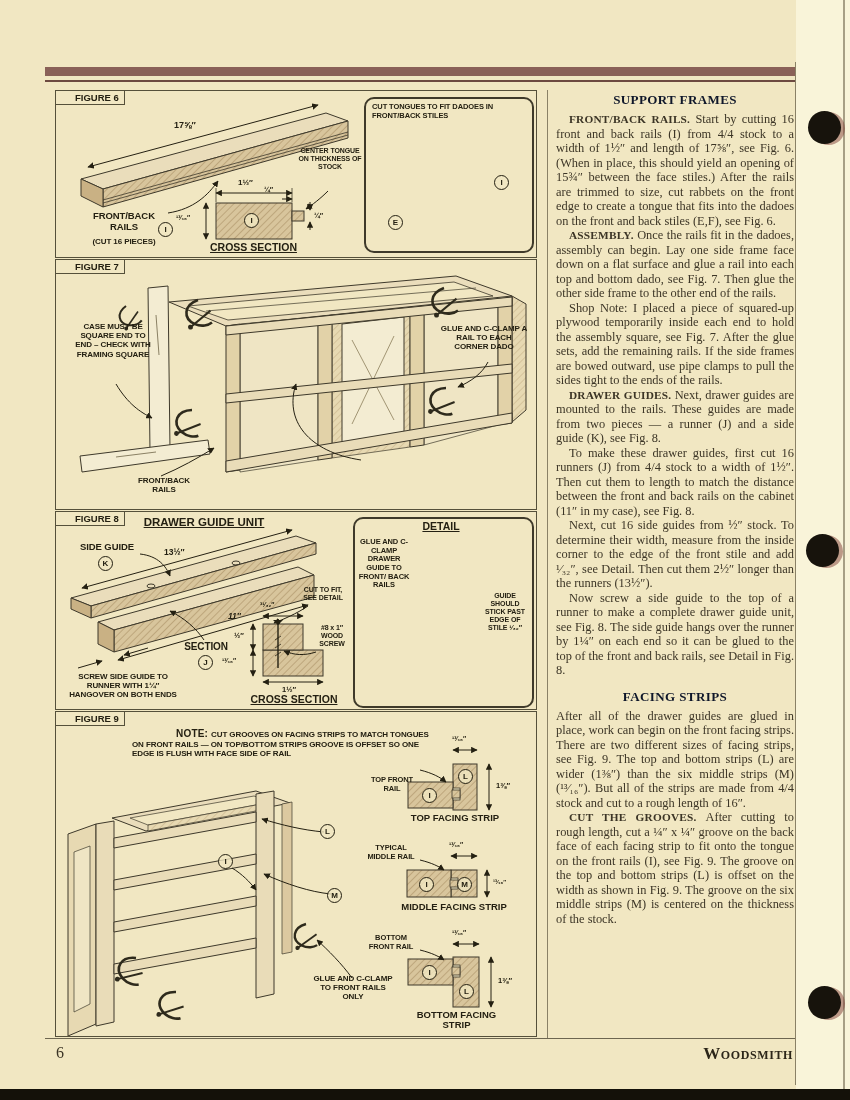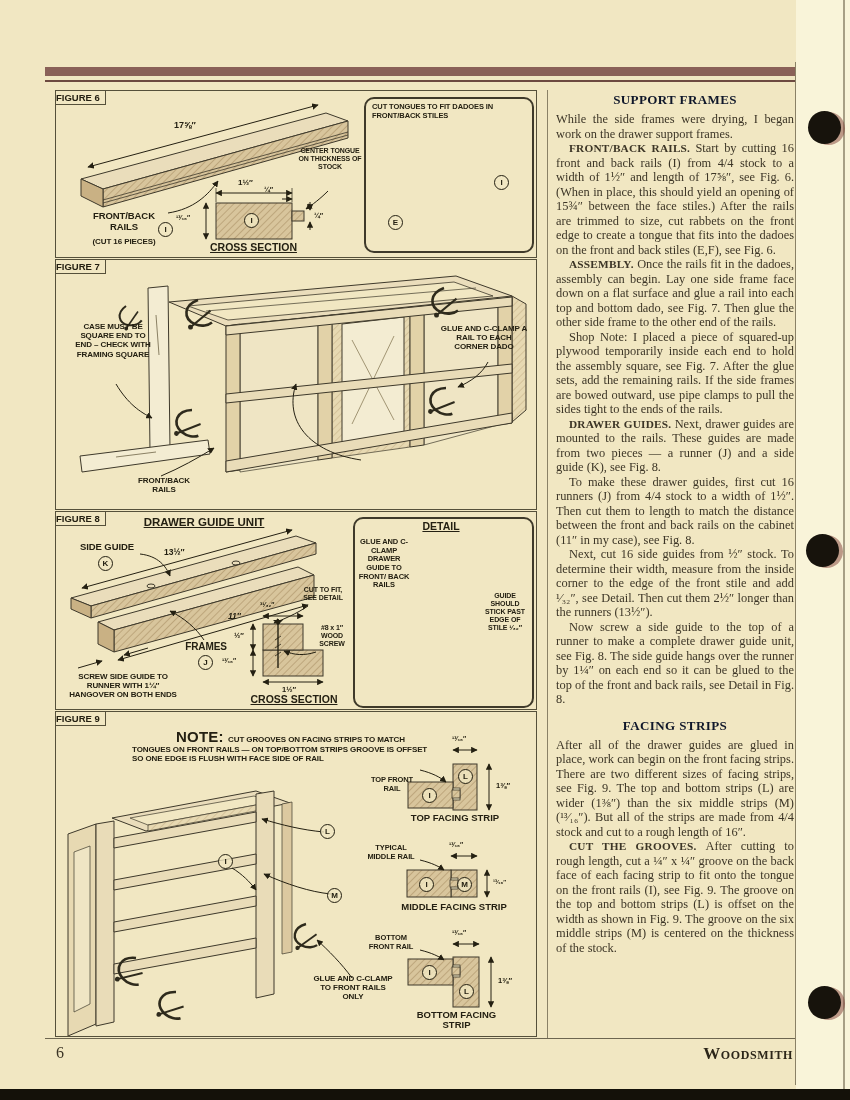--- a/index.html
+++ b/index.html
@@ -26,21 +26,21 @@
   .textcol p{margin:0;}
   .textcol p.ind{text-indent:13px;}
   .sechead{margin:0 0 5px 0;color:#0f172a;font-family:"Liberation Serif",serif;
            font-size:13px;font-weight:bold;text-align:center;letter-spacing:.4px;}
   .sechead.second{margin-top:11px;}
   .lead{font-weight:bold;font-size:11.3px;letter-spacing:.2px;}
   .lead::after{content:" ";}
   
   .fig{position:absolute;border:1.6px solid #55503a;background:#f1e7c2;}
   .figtag{position:absolute;top:-1px;left:-1px;border:1.6px solid #55503a;background:#f1e7c2;
-          padding:1px 5px 1px 0;font:bold 9.5px "Liberation Sans",sans-serif;color:#242012;z-index:5;}
+          padding:1px 5px 1px 19px;font:bold 9.5px "Liberation Sans",sans-serif;color:#242012;z-index:5;}
   .art{position:absolute;left:0;top:0;width:100%;height:100%;}
   .lbl{position:absolute;font:bold 8px/1.15 "Liberation Sans",sans-serif;color:#242012;
        text-align:center;letter-spacing:-.1px;z-index:4;}
   .dim{position:absolute;font:bold 7.5px/1 "Liberation Sans",sans-serif;color:#242012;
        white-space:nowrap;z-index:4;}
   .cap{position:absolute;font:bold 10.5px/1.1 "Liberation Sans",sans-serif;color:#242012;
        text-align:center;z-index:4;}
   .und{text-decoration:underline;}
   .circ{position:absolute;width:13px;height:13px;border:1.3px solid #242012;border-radius:50%;
         font:bold 8px/13px "Liberation Sans",sans-serif;text-align:center;color:#242012;
@@ -215,21 +215,21 @@
       <ellipse cx="432" cy="27" rx="4" ry="2" fill="none" stroke="#3e392b"></ellipse>
       <polygon points="398,62 470,48 470,60 398,74" fill="#e9dcb8" stroke="#3e392b"></polygon>
       <polygon points="398,96 470,82 470,102 398,116" fill="#e2d2a8" stroke="#3e392b"></polygon>
       <path d="M428,126 C412,124 396,120 380,114" fill="none" stroke="#242012" stroke-width="1" marker-end="url(#arr)"></path>
     </svg>
     <div class="cap und" style="left:78px;top:4px;width:140px;font-size:11.5px;">DRAWER GUIDE UNIT</div>
     <div class="lbl" style="left:16px;top:30px;width:70px;font-size:9.5px;">SIDE GUIDE</div>
     <div class="circ" style="left:42px;top:44px;">K</div>
     <div class="dim" style="left:108px;top:36px;font-size:8.5px;">13½″</div>
     <div class="dim" style="left:172px;top:100px;font-size:8.5px;font-style:italic;">11″</div>
-    <div class="lbl" style="left:122px;top:129px;width:56px;font-size:10px;">FRAMES</div>
+    <div class="lbl" style="left:122px;top:129px;width:56px;font-size:10px;">SECTION</div>
     <div class="circ" style="left:142px;top:143px;">J</div>
     <div class="lbl" style="left:8px;top:160px;width:118px;">SCREW SIDE GUIDE TO RUNNER WITH 1¼″ HANGOVER ON BOTH ENDS</div>
     <div class="lbl" style="left:241px;top:74px;width:52px;font-size:7px;">CUT TO FIT, SEE DETAIL</div>
     <div class="dim" style="left:204px;top:90px;font-size:6.5px;">³¹⁄₃₂″</div>
     <div class="dim" style="left:178px;top:120px;">½″</div>
     <div class="dim" style="left:166px;top:146px;font-size:6.5px;">¹³⁄₁₆″</div>
     <div class="dim" style="left:226px;top:174px;">1½″</div>
     <div class="lbl" style="left:255px;top:112px;width:42px;font-size:7px;">#8 x 1″ WOOD SCREW</div>
     <div class="cap und" style="left:182px;top:182px;width:112px;">CROSS SECTION</div>
     <div class="inset" style="left:297px;top:5px;width:177px;height:187px;"></div>
@@ -281,21 +281,21 @@
 
       <rect x="397" y="245" width="26" height="50" fill="url(#hatch)" stroke="#3e392b"></rect>
       <rect x="352" y="247" width="45" height="26" fill="url(#hatch)" stroke="#3e392b"></rect>
       <rect x="397" y="253" width="7" height="12" fill="#f1e7c2" stroke="#3e392b" stroke-width=".8"></rect>
       <rect x="396" y="255" width="8" height="8" fill="url(#hatch)" stroke="#3e392b" stroke-width=".8"></rect>
       <line x1="397" y1="232" x2="423" y2="232" stroke="#242012" marker-start="url(#arr)" marker-end="url(#arr)"></line>
       <line x1="435" y1="245" x2="435" y2="295" stroke="#242012" marker-start="url(#arr)" marker-end="url(#arr)"></line>
       <path d="M364,238 C376,241 382,244 388,248" fill="none" stroke="#242012" stroke-width="1" marker-end="url(#arr)"></path>
     </svg>
     <div class="lbl" style="left:76px;top:16px;width:298px;text-align:left;">
-      <b class="lead" style="font-size:15px;padding-left:44px;">NOTE:</b><span>CUT GROOVES ON FACING STRIPS TO MATCH TONGUES ON FRONT RAILS — ON TOP/BOTTOM STRIPS GROOVE IS OFFSET SO ONE EDGE IS FLUSH WITH FACE SIDE OF RAIL</span>
+      <b class="lead" style="font-size:10px;padding-left:44px;">NOTE:</b><span>CUT GROOVES ON FACING STRIPS TO MATCH TONGUES ON FRONT RAILS — ON TOP/BOTTOM STRIPS GROOVE IS OFFSET SO ONE EDGE IS FLUSH WITH FACE SIDE OF RAIL</span>
     </div>
     <div class="circ" style="left:264px;top:112px;">L</div>
     <div class="circ" style="left:271px;top:176px;">M</div>
     <div class="circ" style="left:162px;top:142px;">I</div>
 
     <div class="lbl" style="left:308px;top:44px;width:56px;font-size:7.5px;margin-top:20px;">TOP FRONT RAIL</div>
     <div class="dim" style="left:396px;top:24px;font-size:6.5px;">¹³⁄₁₆″</div>
     <div class="dim" style="left:440px;top:70px;">1⅜″</div>
     <div class="circ" style="left:366px;top:76px;">I</div>
     <div class="circ" style="left:402px;top:57px;">L</div>
@@ -312,21 +312,20 @@
     <div class="dim" style="left:396px;top:218px;font-size:6.5px;">¹³⁄₁₆″</div>
     <div class="dim" style="left:442px;top:265px;">1⅜″</div>
     <div class="circ" style="left:366px;top:253px;">I</div>
     <div class="circ" style="left:403px;top:272px;">L</div>
     <div class="cap" style="left:348px;top:298px;width:105px;font-size:9.5px;">BOTTOM FACING STRIP</div>
     <div class="lbl" style="left:254px;top:262px;width:86px;">GLUE AND C-CLAMP TO FRONT RAILS ONLY</div>
   </div>
 
   <div class="textcol">
     <h3 class="sechead">SUPPORT FRAMES</h3>
-    <p><span>While the side frames were drying, I began work on the drawer support frames.</span></p>
     <p class="ind"><b class="lead">FRONT/BACK RAILS.</b><span>Start by cutting 16 front and back rails (I) from 4/4 stock to a width of 1½″ and length of 17⅝″, see Fig. 6. (When in place, this should yield an opening of 15¾″ between the face stiles.) After the rails are trimmed to size, cut rabbets on the front edge to create a tongue that fits into the dadoes on the front and back stiles (E,F), see Fig. 6.</span></p>
     <p class="ind"><b class="lead">ASSEMBLY.</b><span>Once the rails fit in the dadoes, assembly can begin. Lay one side frame face down on a flat surface and glue a rail into each top and bottom dado, see Fig. 7. Then glue the other side frame to the other end of the rails.</span></p>
     <p class="ind"><span>Shop Note: I placed a piece of squared-up plywood temporarily inside each end to hold the assembly square, see Fig. 7. After the glue sets, add the remaining rails. If the side frames are bowed outward, use pipe clamps to pull the sides tight to the ends of the rails.</span></p>
     <p class="ind"><b class="lead">DRAWER GUIDES.</b><span>Next, drawer guides are mounted to the rails. These guides are made from two pieces — a runner (J) and a side guide (K), see Fig. 8.</span></p>
     <p class="ind"><span>To make these drawer guides, first cut 16 runners (J) from 4/4 stock to a width of 1½″. Then cut them to length to match the distance between the front and back rails on the cabinet (11″ in my case), see Fig. 8.</span></p>
     <p class="ind"><span>Next, cut 16 side guides from ½″ stock. To determine their width, measure from the inside corner to the edge of the front stile and add ¹⁄₃₂″, see Detail. Then cut them 2½″ longer than the runners (13½″).</span></p>
     <p class="ind"><span>Now screw a side guide to the top of a runner to make a complete drawer guide unit, see Fig. 8. The side guide hangs over the runner by 1¼″ on each end so it can be glued to the top of the front and back rails, see Detail in Fig. 8.</span></p>
     <h3 class="sechead second">FACING STRIPS</h3>
     <p><span>After all of the drawer guides are glued in place, work can begin on the front facing strips. There are two different sizes of facing strips, see Fig. 9. The top and bottom strips (L) are wider (1⅜″) than the six middle strips (M) (¹³⁄₁₆″). But all of the strips are made from 4/4 stock and cut to a rough length of 16″.</span></p>
     <p class="ind"><b class="lead">CUT THE GROOVES.</b><span>After cutting to rough length, cut a ¼″ x ¼″ groove on the back face of each facing strip to fit onto the tongue on the front rails (I), see Fig. 9. The groove on the top and bottom strips (L) is offset on the width as shown in Fig. 9. The groove on the six middle strips (M) is centered on the thickness of the stock.</span></p>

